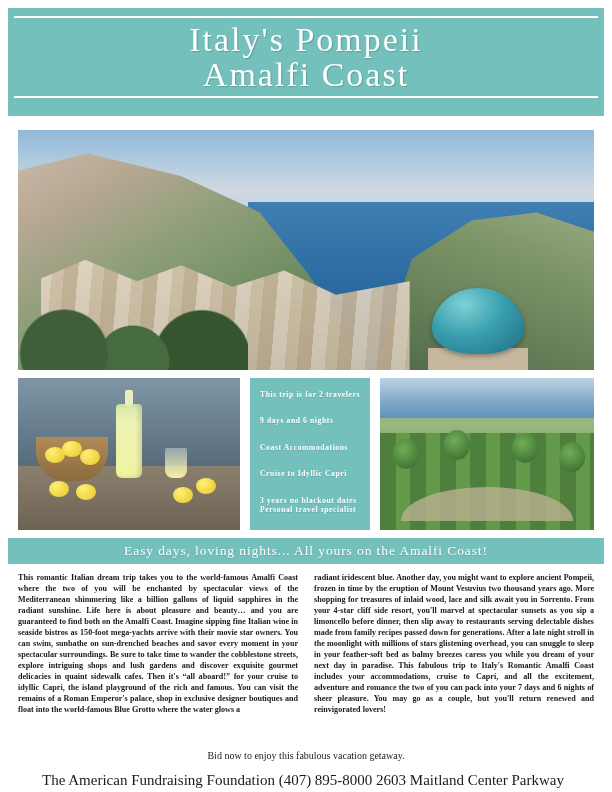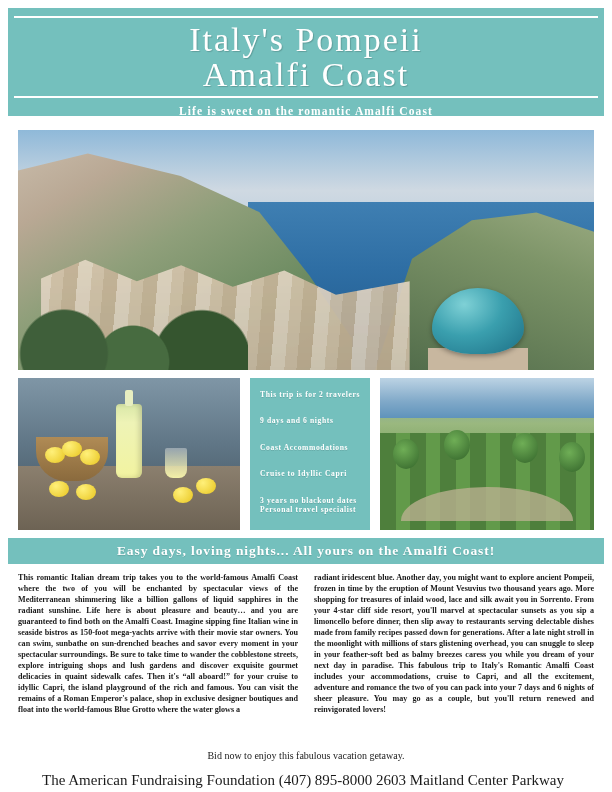--- a/index.html
+++ b/index.html
@@ -43,21 +43,21 @@
     font-family: "Liberation Serif", serif;
     color: #ffffff;
     font-size: 34px;
     letter-spacing: 2px;
     line-height: 1.03;
     font-weight: normal;
     text-shadow: 1px 1px 1px rgba(0,0,0,0.18);
   }
   .title-line1 { padding-top: 2px; }
   .subtitle {
-    margin-top: 7px;
+    margin-top: 24px;
     color: #ffffff;
     font-family: "Liberation Serif", serif;
     font-size: 11.5px;
     letter-spacing: 1.1px;
     font-weight: bold;
   }
 
   
   .hero {
     position: absolute;
@@ -210,21 +210,21 @@
     top: 538px;
     width: 596px;
     height: 26px;
     background: #74c0bd;
     color: #ffffff;
     text-align: center;
     font-family: "Liberation Serif", serif;
     font-size: 13.5px;
     letter-spacing: .9px;
     line-height: 26px;
-    font-weight: bold;
+    font-weight: normal;
     text-shadow: 0 1px 1px rgba(0,0,0,.15);
   }
 
   
   .body-copy {
     position: absolute;
     left: 18px;
     top: 572px;
     width: 576px;
     height: 166px;

